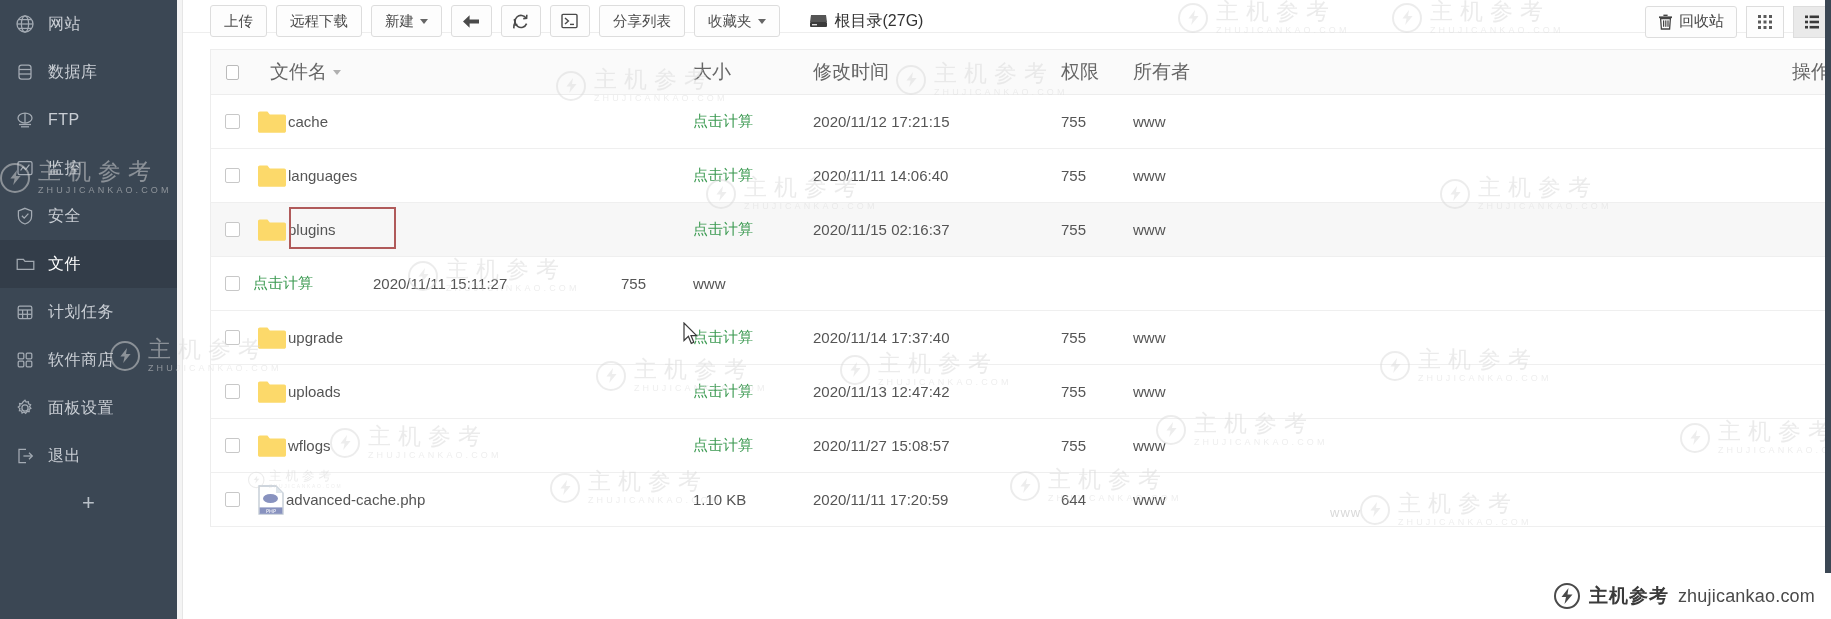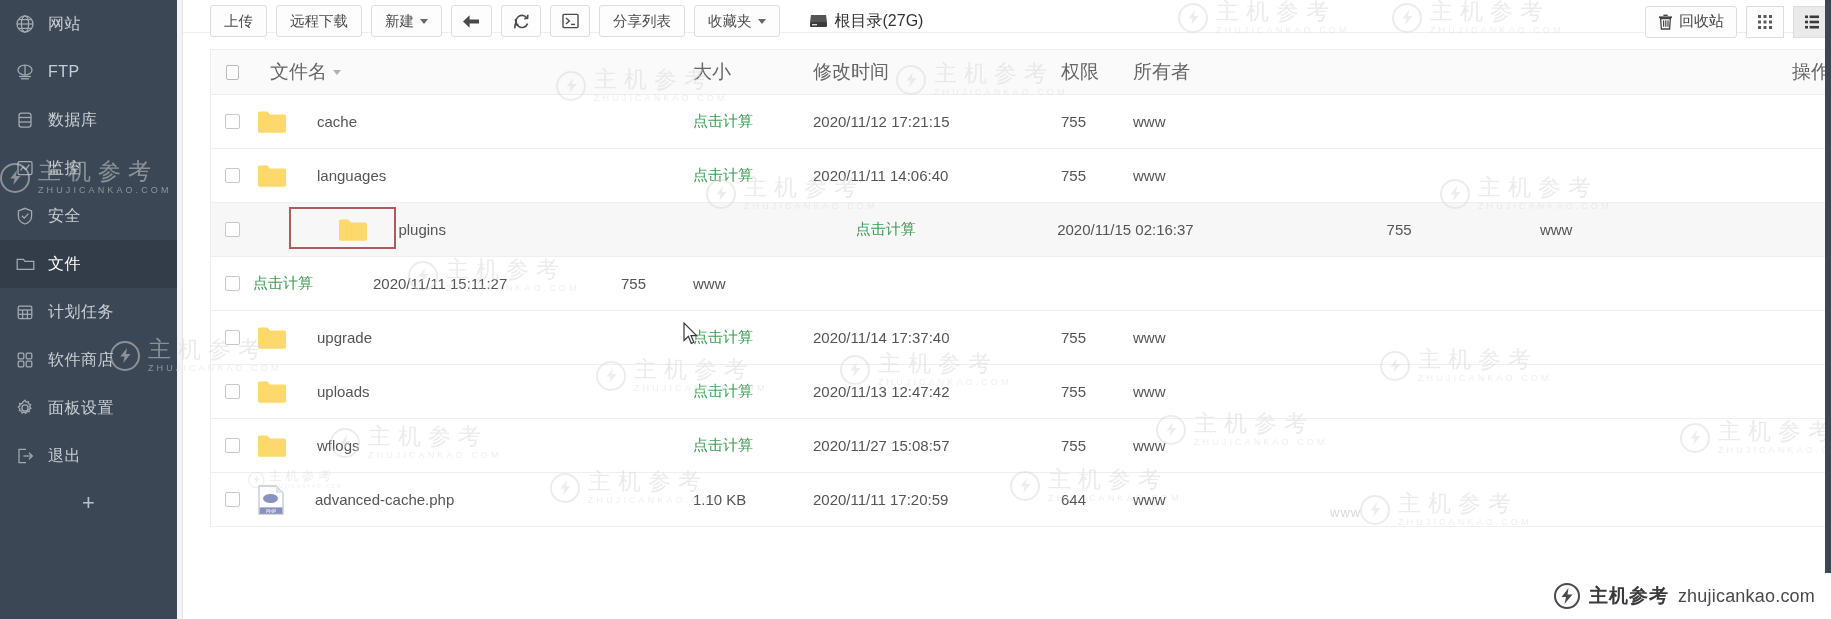--- a/index.html
+++ b/index.html
@@ -97,21 +97,21 @@
     min-width: 52px;
     padding: 0 13px;
     margin-right: 9px;
     border: 1px solid #dddddd;
     border-radius: 3px;
     background: #fdfdfd;
     color: #4b4b4b;
     font-size: 14.5px;
     display: inline-flex;
     align-items: center;
-    justify-content: center;
+    justify-content: flex-start;
     cursor: pointer;
     white-space: nowrap;
     position: relative;
     top: 5px;
   }
   .caret {
     display: inline-block;
     margin-left: 6px;
     width: 0; height: 0;
     border-left: 4px solid transparent;
@@ -198,21 +198,21 @@
     align-items: center;
     height: 54px;
     border-left: 1px solid #ededed;
     border-right: 1px solid #ededed;
     border-bottom: 1px solid #efefef;
     background: #fff;
     font-size: 15px;
     color: #555;
     position: relative;
   }
-  .row.zebra { background: #f7f7f7; justify-content: space-between; }
+  .row.zebra { background: #f7f7f7; }
 
   .c-chk   { width: 42px; flex: 0 0 42px; display:flex; align-items:center; justify-content:center; }
   .c-name  { width: 440px; flex: 0 0 440px; display:flex; align-items:center; padding-left: 4px; }
   .c-size  { width: 120px; flex: 0 0 120px; }
   .c-time  { width: 248px; flex: 0 0 248px; }
   .c-perm  { width: 72px;  flex: 0 0 72px; }
   .c-owner { width: 290px; flex: 0 0 290px; }
   .c-ops   { flex: 1 1 auto; text-align: right; padding-right: 0; overflow: hidden; white-space: nowrap; }
 
   .chk {
@@ -227,21 +227,21 @@
   .sort-caret {
     display: inline-block;
     margin-left: 6px;
     width: 0; height: 0;
     border-left: 4px solid transparent;
     border-right: 4px solid transparent;
     border-top: 5px solid #b0b0b0;
     vertical-align: middle;
   }
 
-  .fname { margin-left: 30px; color: #555; cursor: pointer; }
+  .fname { margin-left: 1px; color: #555; cursor: pointer; }
   .calc-link { color: #3c9a52; cursor: pointer; }
   .ops-links { color: #3c9a52; font-size: 13.5px; letter-spacing: 0.2px; }
   .ops-links span { cursor: pointer; }
   .ops-sep { color: #9ccfa8; margin: 0 4px; }
 
   
   .hl-box {
     position: absolute;
     border: 2px solid #b05a5a;
     pointer-events: none;
@@ -353,37 +353,37 @@
               <line x1="2" y1="10" x2="18" y2="10" stroke="#c2c8cf" stroke-width="1.25" fill="none"></line>
               <line x1="3.4" y1="5.6" x2="16.6" y2="5.6" stroke="#c2c8cf" stroke-width="1.25" fill="none"></line>
               <line x1="3.4" y1="14.4" x2="16.6" y2="14.4" stroke="#c2c8cf" stroke-width="1.25" fill="none"></line>
             </svg>
           </span>
           <span class="side-label">网站</span>
         </div>
         <div class="side-item">
           <span class="side-icon">
             <svg width="20" height="20" viewBox="0 0 20 20">
+              <rect x="4" y="3" width="12" height="14" rx="2.6" stroke="#c2c8cf" stroke-width="1.25" fill="none"></rect>
+              <line x1="4" y1="7.5" x2="16" y2="7.5" stroke="#c2c8cf" stroke-width="1.25" fill="none"></line>
+              <line x1="4" y1="12" x2="16" y2="12" stroke="#c2c8cf" stroke-width="1.25" fill="none"></line>
+            </svg>
+          </span>
+          <span class="side-label">数据库</span>
+        </div>
+        <div class="side-item">
+          <span class="side-icon">
+            <svg width="20" height="20" viewBox="0 0 20 20">
               <ellipse cx="10" cy="8" rx="7" ry="5" stroke="#c2c8cf" stroke-width="1.25" fill="none"></ellipse>
               <line x1="4" y1="14.5" x2="16" y2="14.5" stroke="#c2c8cf" stroke-width="1.25" fill="none"></line>
               <line x1="6" y1="16.8" x2="14" y2="16.8" stroke="#c2c8cf" stroke-width="1.25" fill="none"></line>
               <line x1="10" y1="3" x2="10" y2="13" stroke="#c2c8cf" stroke-width="1.25" fill="none"></line>
             </svg>
           </span>
           <span class="side-label">FTP</span>
-        </div>
-        <div class="side-item">
-          <span class="side-icon">
-            <svg width="20" height="20" viewBox="0 0 20 20">
-              <rect x="4" y="3" width="12" height="14" rx="2.6" stroke="#c2c8cf" stroke-width="1.25" fill="none"></rect>
-              <line x1="4" y1="7.5" x2="16" y2="7.5" stroke="#c2c8cf" stroke-width="1.25" fill="none"></line>
-              <line x1="4" y1="12" x2="16" y2="12" stroke="#c2c8cf" stroke-width="1.25" fill="none"></line>
-            </svg>
-          </span>
-          <span class="side-label">数据库</span>
         </div>
         <div class="side-item">
           <span class="side-icon">
             <svg width="20" height="20" viewBox="0 0 20 20">
               <rect x="3" y="3.5" width="14" height="13" rx="1.6" stroke="#c2c8cf" stroke-width="1.25" fill="none"></rect>
               <polyline points="5.6,12.5 8,9 10.6,11.6 14.4,6.6" stroke="#c2c8cf" stroke-width="1.25" fill="none"></polyline>
             </svg>
           </span>
           <span class="side-label">监控</span>
         </div>

